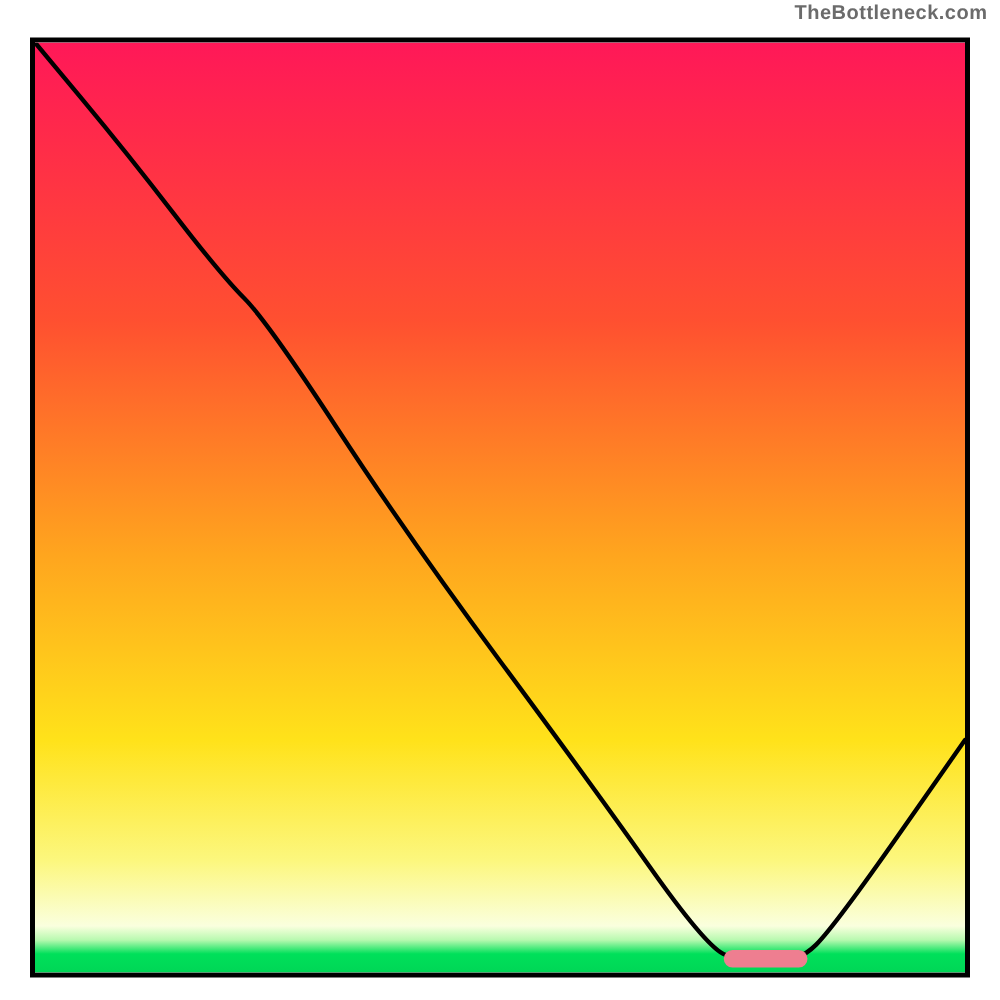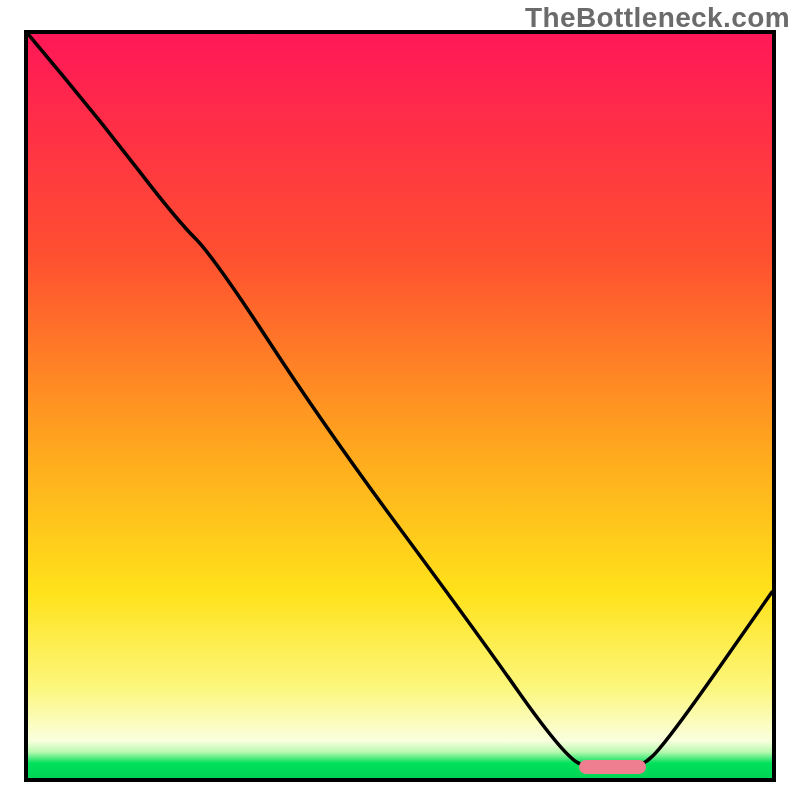--- a/index.html
+++ b/index.html
@@ -13,21 +13,21 @@
   }
   .wrap {
     position: relative;
     width: 800px;
     height: 800px;
   }
   .attribution {
     position: absolute;
     top: 2px;
     right: 10px;
-    font-size: 28px;
+    font-size: 16px;
     font-weight: 600;
     color: #6b6b6b;
     letter-spacing: 0.4px;
   }
   .plot-area {
     position: absolute;
     left: 24px;
     top: 30px;
     width: 752px;
     height: 752px;

